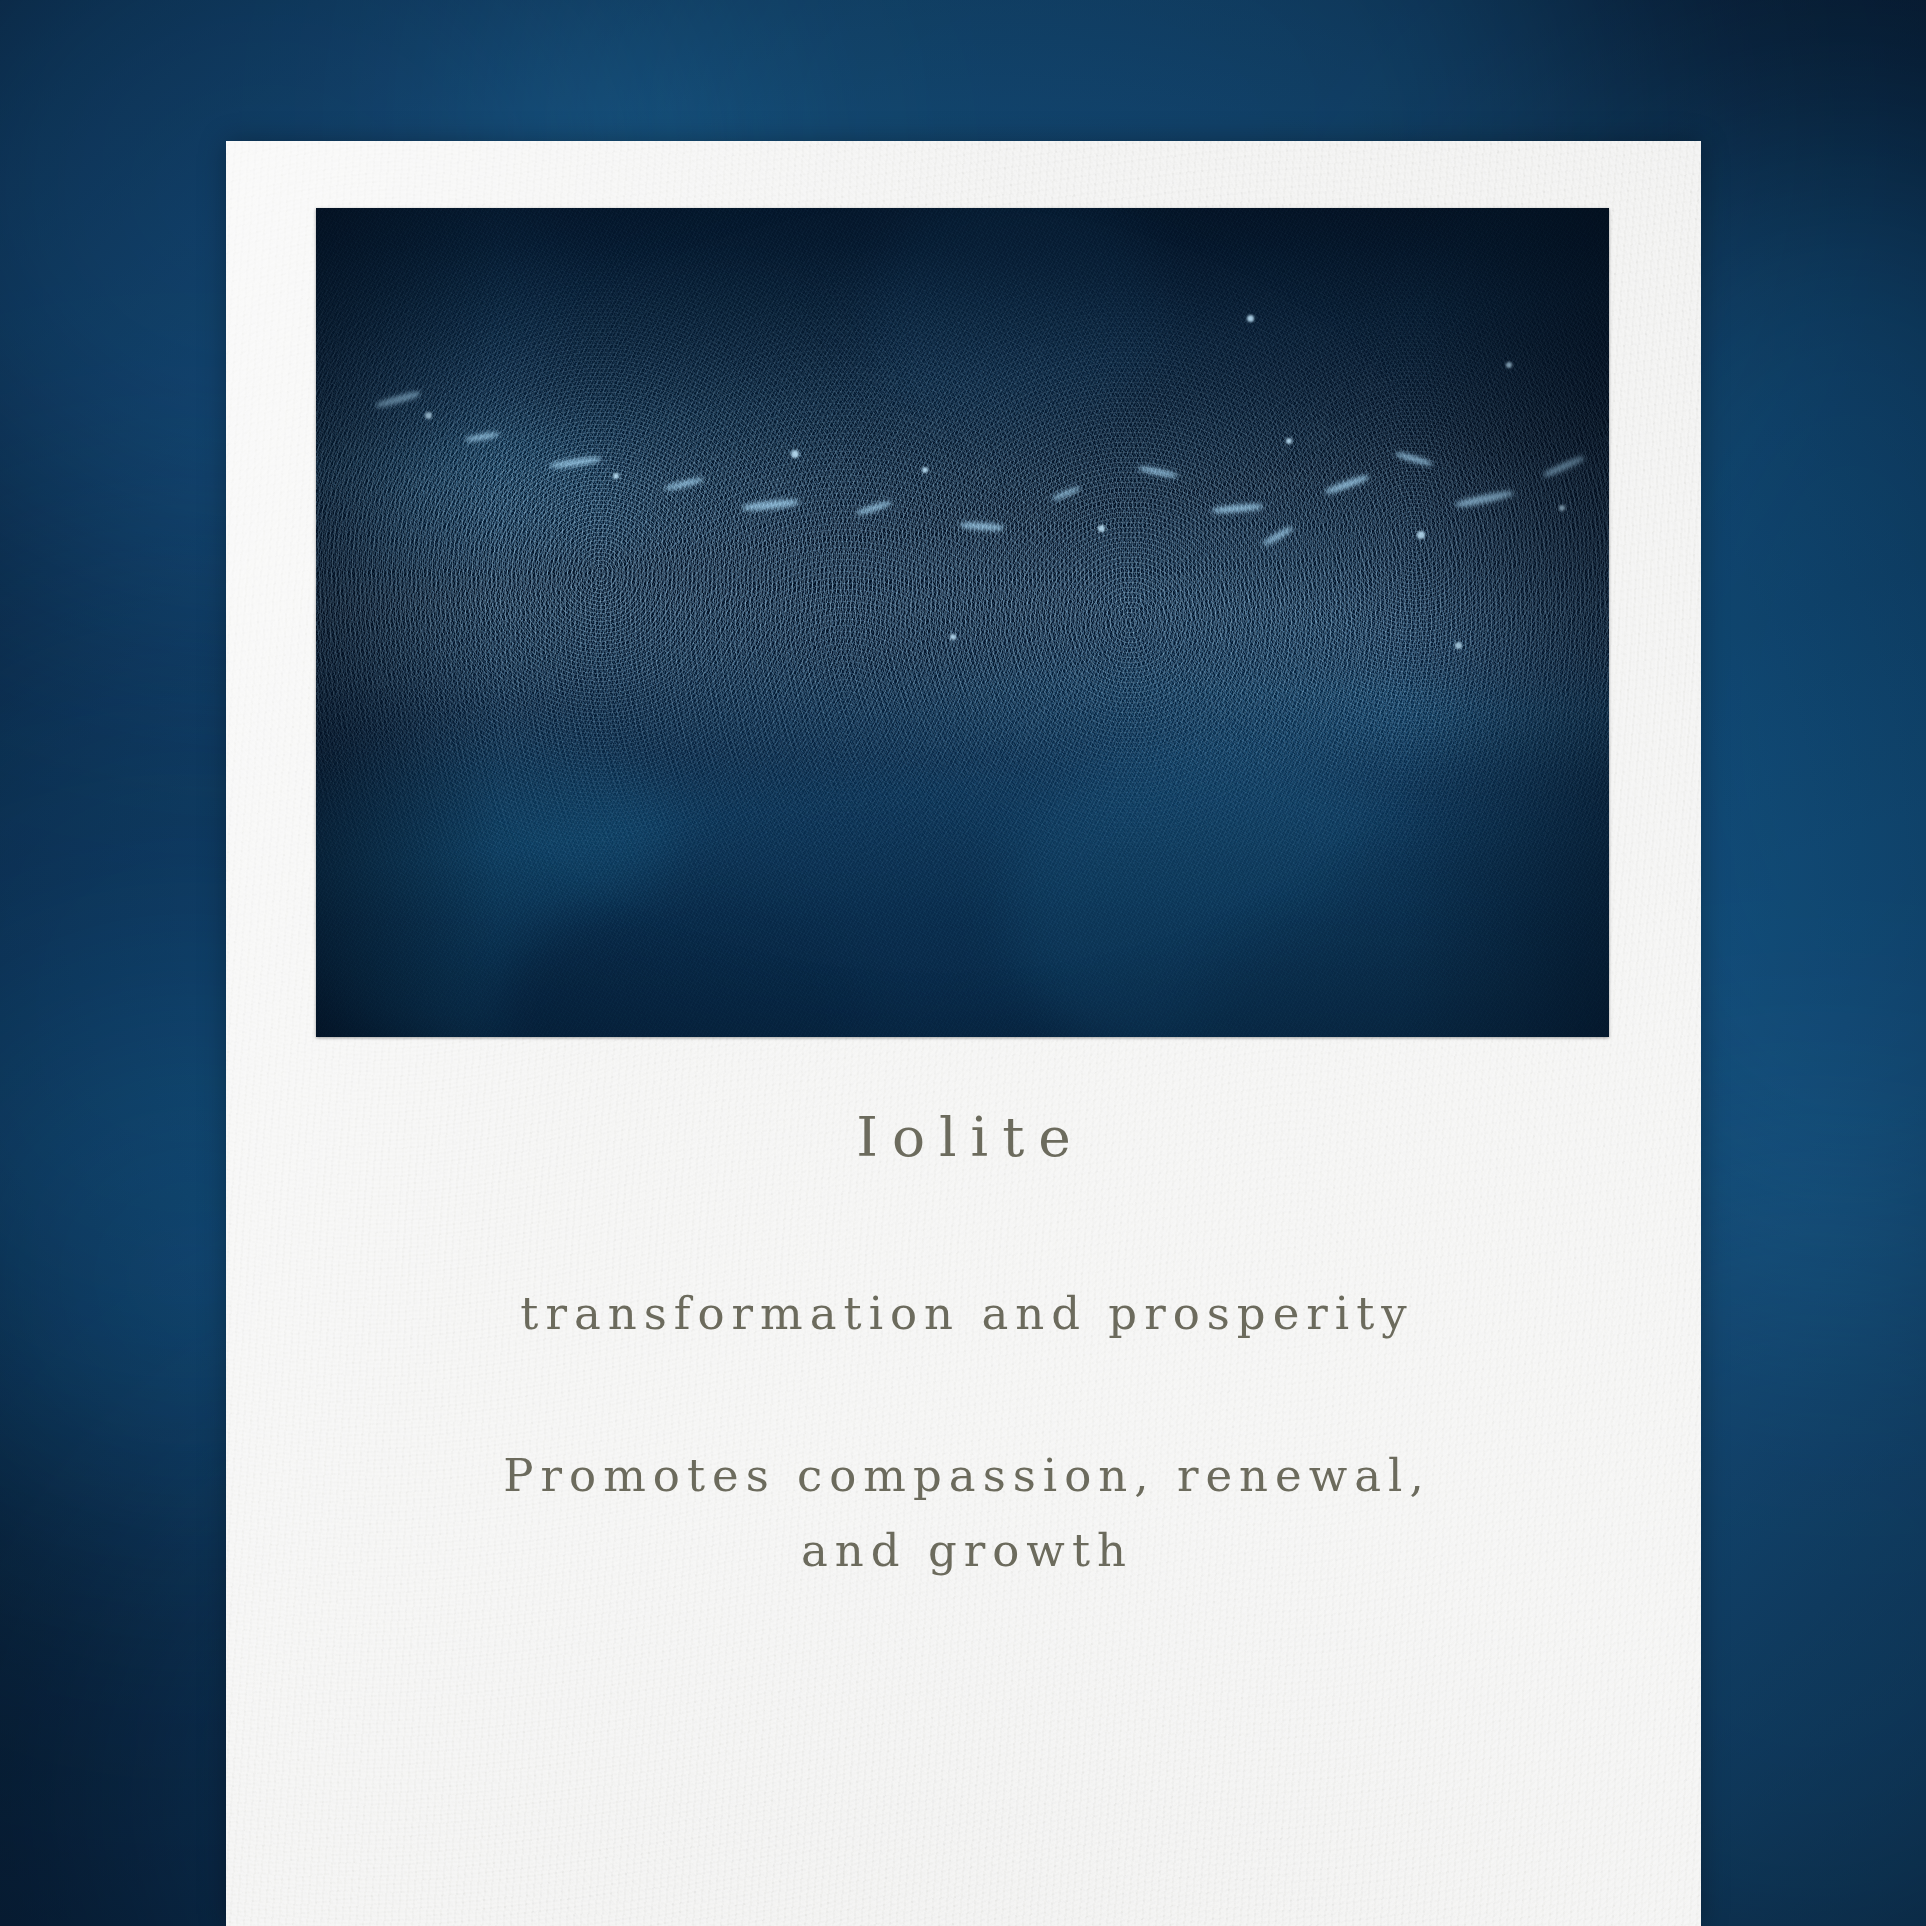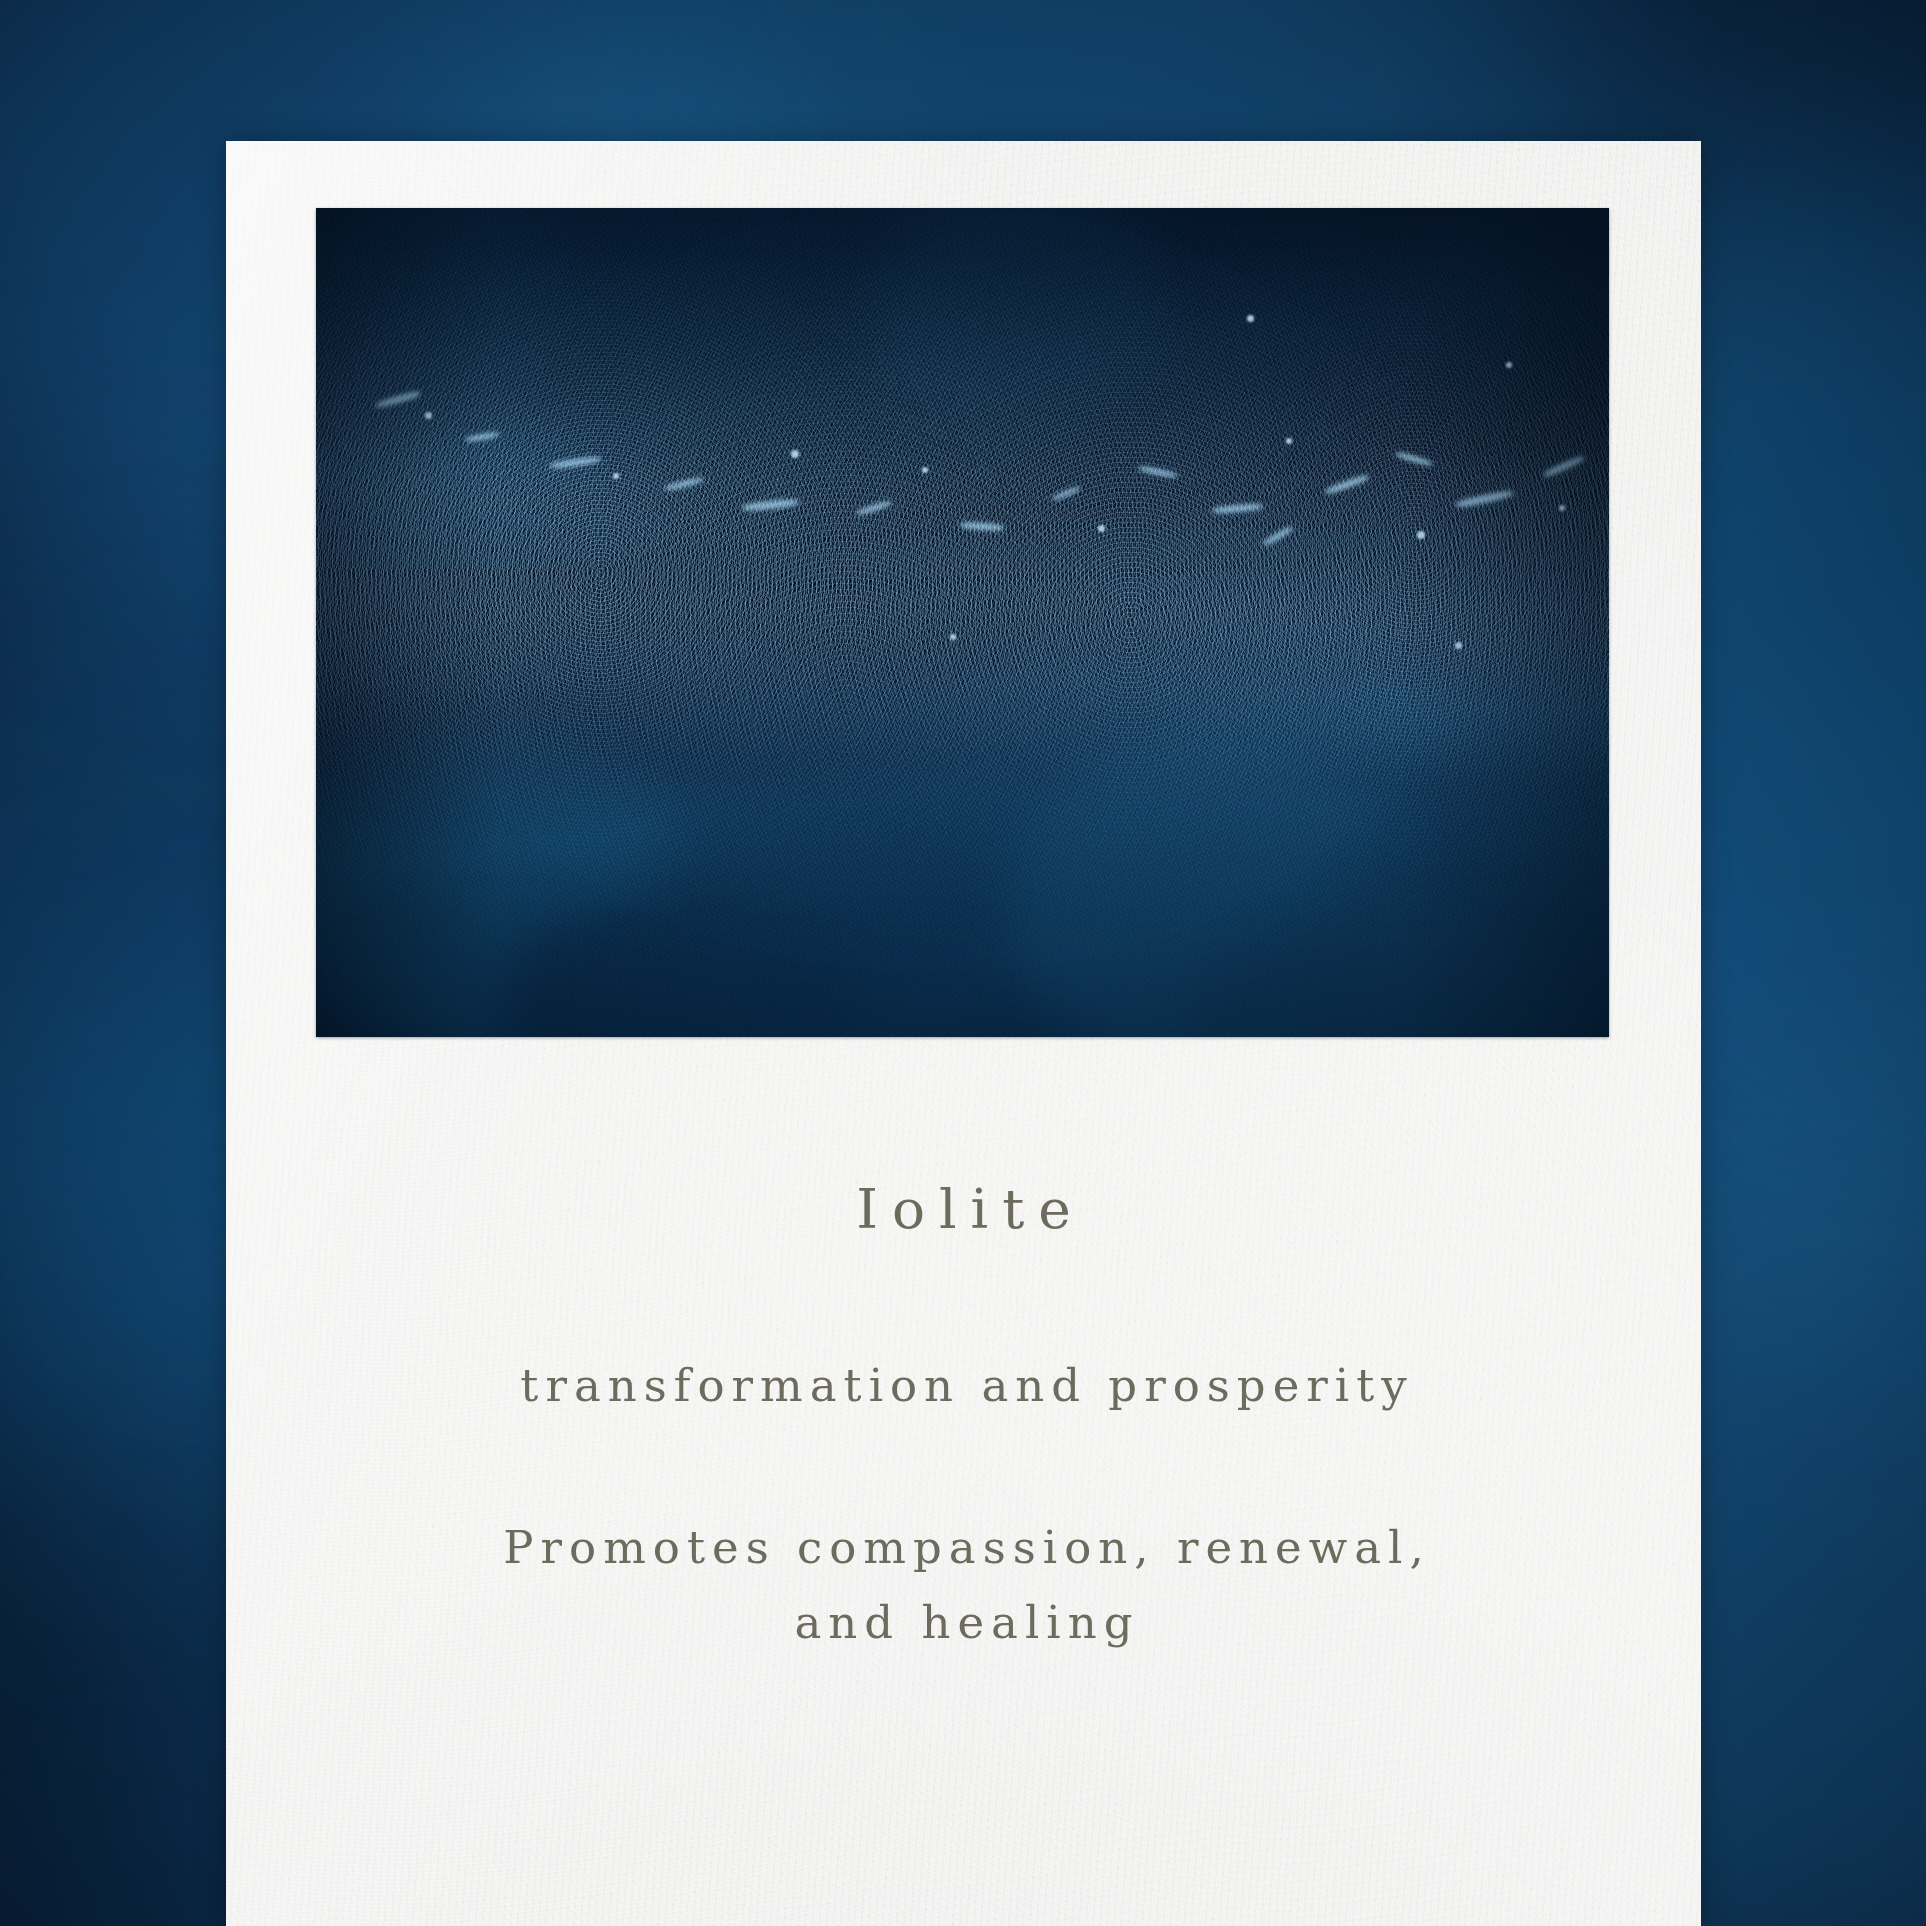--- a/index.html
+++ b/index.html
@@ -174,21 +174,21 @@
     background:
       radial-gradient(ellipse 86% 96% at 48% 46%, rgba(0,0,0,0) 48%, rgba(2,10,22,.50) 100%),
       linear-gradient(90deg, rgba(2,10,22,.42) 0%, rgba(2,10,22,0) 14%, rgba(2,10,22,0) 84%, rgba(2,10,22,.34) 100%);
   }
 
   
   #caption {
     position: absolute;
     left: 0;
     right: 0;
-    top: 932px;   
+    top: 860px;   
     text-align: center;
     color: #6c6b5d;
   }
   #title {
     font-family: "DejaVu Serif", serif;
     font-size: 55px;
     letter-spacing: 14px;
     font-weight: 400;
     line-height: 1;
     margin: 0;
@@ -294,19 +294,19 @@
 
     <div id="caption">
       <h1 id="title">Iolite</h1>
 
       <div class="para" id="para-1">
         <span class="ln">transformation and prosperity</span>
       </div>
 
       <div class="para" id="para-2">
         <span class="ln">Promotes compassion, renewal,</span>
-        <span class="ln">and healing</span>
+        <span class="ln">and growth</span>
       </div>
     </div>
   </div>
 
 </div>
 
 
 </body></html>

